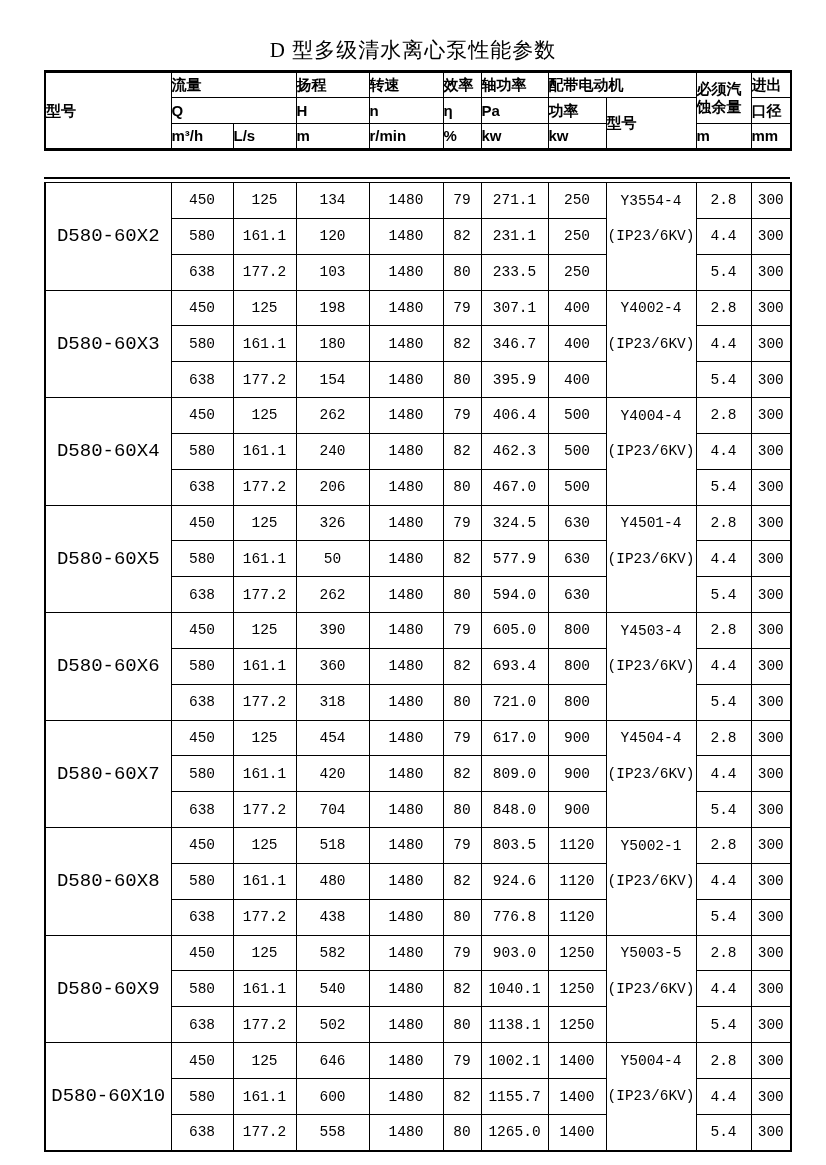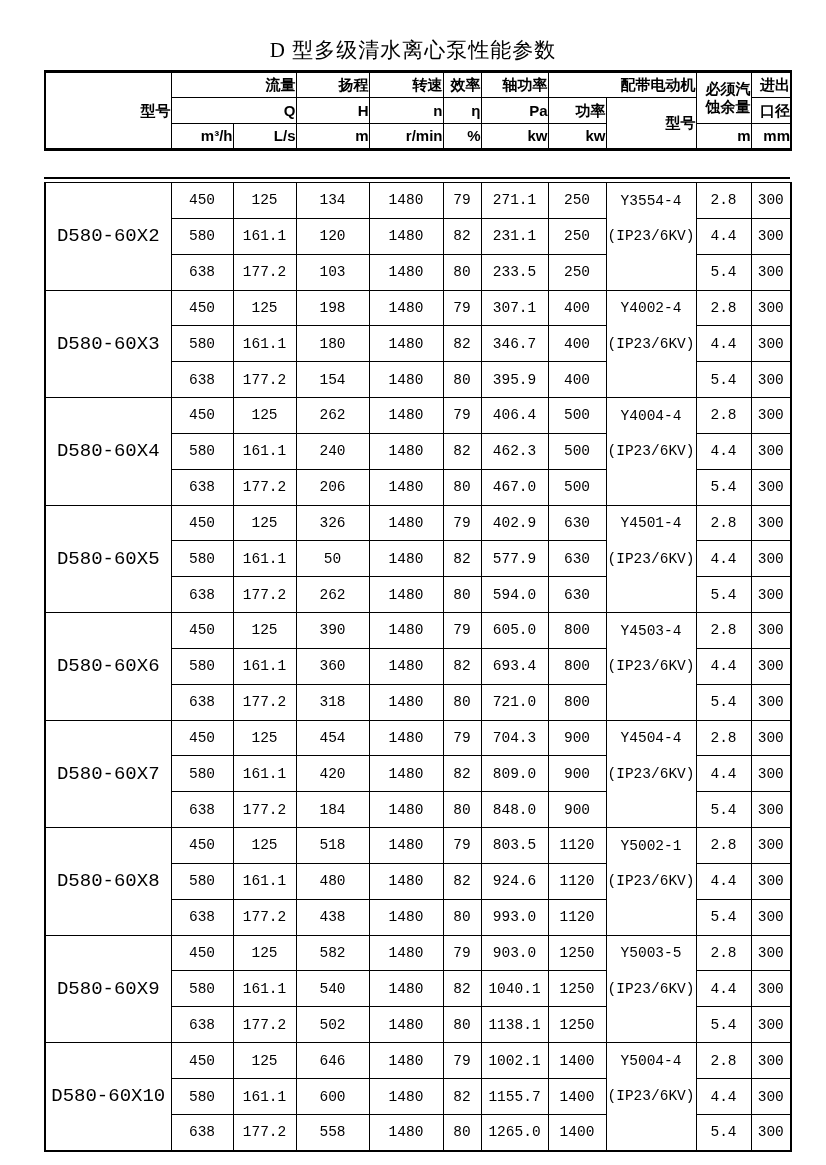--- a/index.html
+++ b/index.html
@@ -36,21 +36,21 @@
     top: 70px;
     left: 44px;
     border: 2px solid #000;
     border-top-width: 3px;
     border-bottom-width: 3px;
   }
   .header-table th {
     border: 1px solid #000;
     height: 26px;
     padding: 0;
-    text-align: right;
+    text-align: left;
     vertical-align: middle;
     font-family: "Liberation Sans", "DejaVu Sans", sans-serif;
     font-weight: bold;
     font-size: 15px;
     line-height: 1.15;
   }
   
   .body-wrap {
     position: absolute;
     top: 177px;
@@ -279,21 +279,21 @@
             <td>5.4</td>
             <td>300</td>
           </tr>
           <tr>
             <td class="model-cell" rowspan="3">D580-60X5</td>
             <td>450</td>
             <td>125</td>
             <td>326</td>
             <td>1480</td>
             <td>79</td>
-            <td>402.9</td>
+            <td>324.5</td>
             <td>630</td>
             <td class="motor-cell" rowspan="3">
               <div class="motor-line">Y4501-4</div>
               <div class="motor-line">(IP23/6KV)</div>
               <div class="motor-line"></div>
             </td>
             <td>2.8</td>
             <td>300</td>
           </tr>
           <tr>
@@ -357,21 +357,21 @@
             <td>5.4</td>
             <td>300</td>
           </tr>
           <tr>
             <td class="model-cell" rowspan="3">D580-60X7</td>
             <td>450</td>
             <td>125</td>
             <td>454</td>
             <td>1480</td>
             <td>79</td>
-            <td>704.3</td>
+            <td>617.0</td>
             <td>900</td>
             <td class="motor-cell" rowspan="3">
               <div class="motor-line">Y4504-4</div>
               <div class="motor-line">(IP23/6KV)</div>
               <div class="motor-line"></div>
             </td>
             <td>2.8</td>
             <td>300</td>
           </tr>
           <tr>
@@ -381,21 +381,21 @@
             <td>1480</td>
             <td>82</td>
             <td>809.0</td>
             <td>900</td>
             <td>4.4</td>
             <td>300</td>
           </tr>
           <tr>
             <td>638</td>
             <td>177.2</td>
-            <td>184</td>
+            <td>704</td>
             <td>1480</td>
             <td>80</td>
             <td>848.0</td>
             <td>900</td>
             <td>5.4</td>
             <td>300</td>
           </tr>
           <tr>
             <td class="model-cell" rowspan="3">D580-60X8</td>
             <td>450</td>
@@ -423,21 +423,21 @@
             <td>1120</td>
             <td>4.4</td>
             <td>300</td>
           </tr>
           <tr>
             <td>638</td>
             <td>177.2</td>
             <td>438</td>
             <td>1480</td>
             <td>80</td>
-            <td>993.0</td>
+            <td>776.8</td>
             <td>1120</td>
             <td>5.4</td>
             <td>300</td>
           </tr>
           <tr>
             <td class="model-cell" rowspan="3">D580-60X9</td>
             <td>450</td>
             <td>125</td>
             <td>582</td>
             <td>1480</td>

